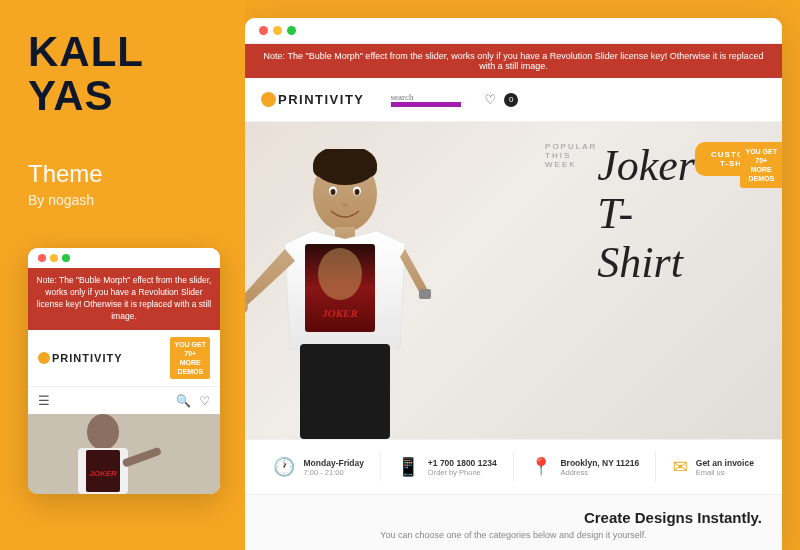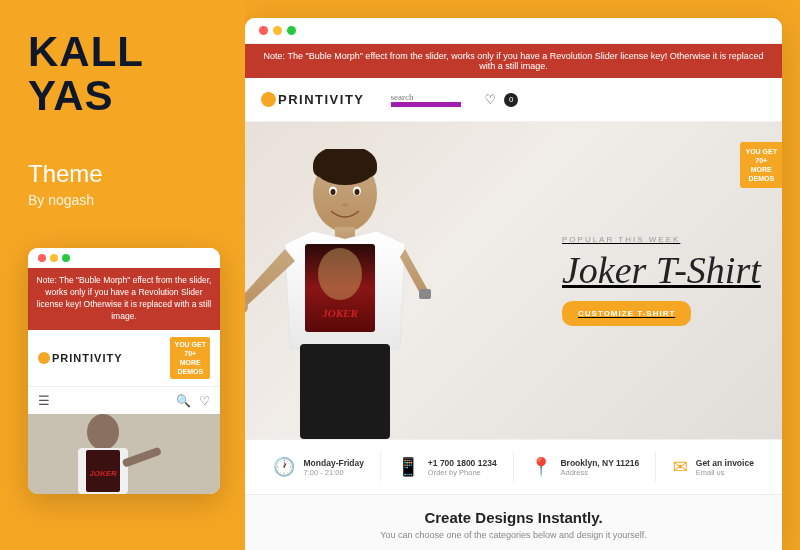--- a/index.html
+++ b/index.html
@@ -287,36 +287,34 @@
     .hero-left {
       flex: 1;
       position: relative;
       display: flex;
       align-items: flex-end;
     }
 
     .hero-right {
       width: 220px;
       display: flex;
-      flex-direction: column;
       justify-content: center;
       padding: 20px 16px 20px 0;
-      text-decoration: underline;
     }
 
     .popular-label {
       font-size: 8px;
       letter-spacing: 2px;
       color: #999;
       text-transform: uppercase;
       margin-bottom: 6px;
     }
 
     .hero-title {
-      font-size: 38px;
+      font-size: 44px;
       font-family: Georgia, serif;
       font-style: italic;
       color: #222;
       line-height: 1.1;
       margin-bottom: 10px;
     }
 
     .hero-desc {
       font-size: 9px;
       color: #888;
@@ -403,20 +401,21 @@
       padding: 14px 20px 10px;
       text-align: center;
       border-top: 1px solid #eee;
     }
 
     .bottom-title {
       font-size: 15px;
       font-weight: 700;
       color: #222;
       margin-bottom: 4px;
+      text-align: right;
     }
 
     .bottom-sub {
       font-size: 9px;
       color: #888;
     }
 
     
     .person-body {
       position: absolute;

